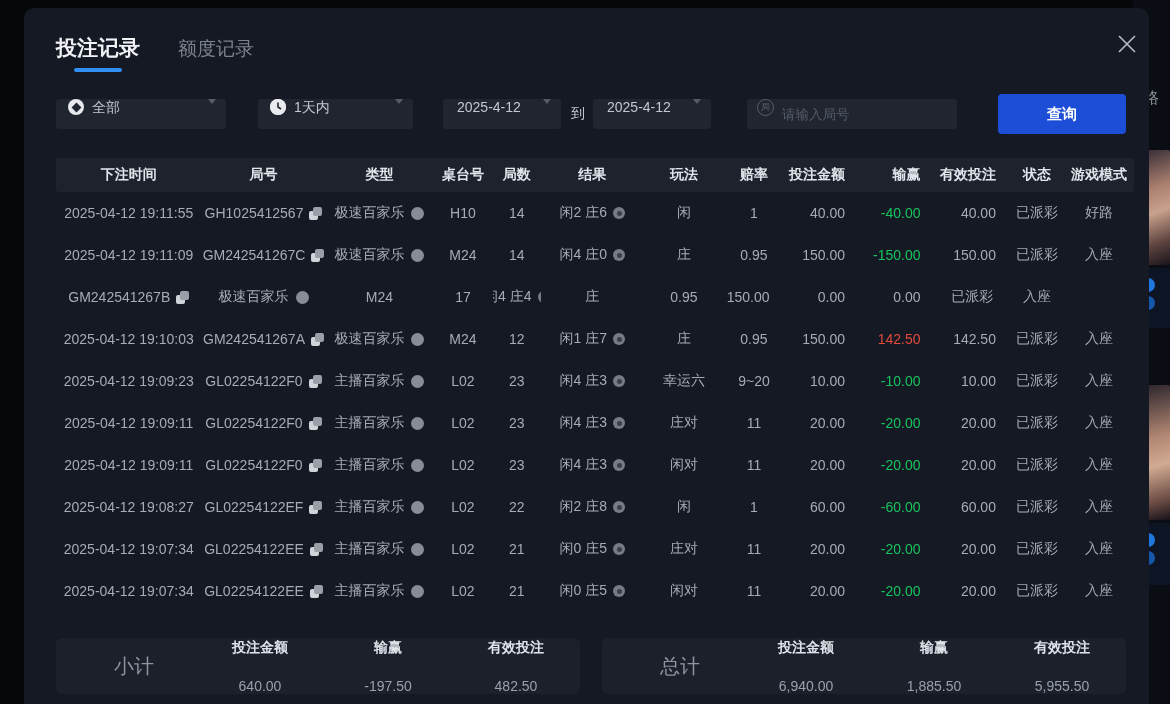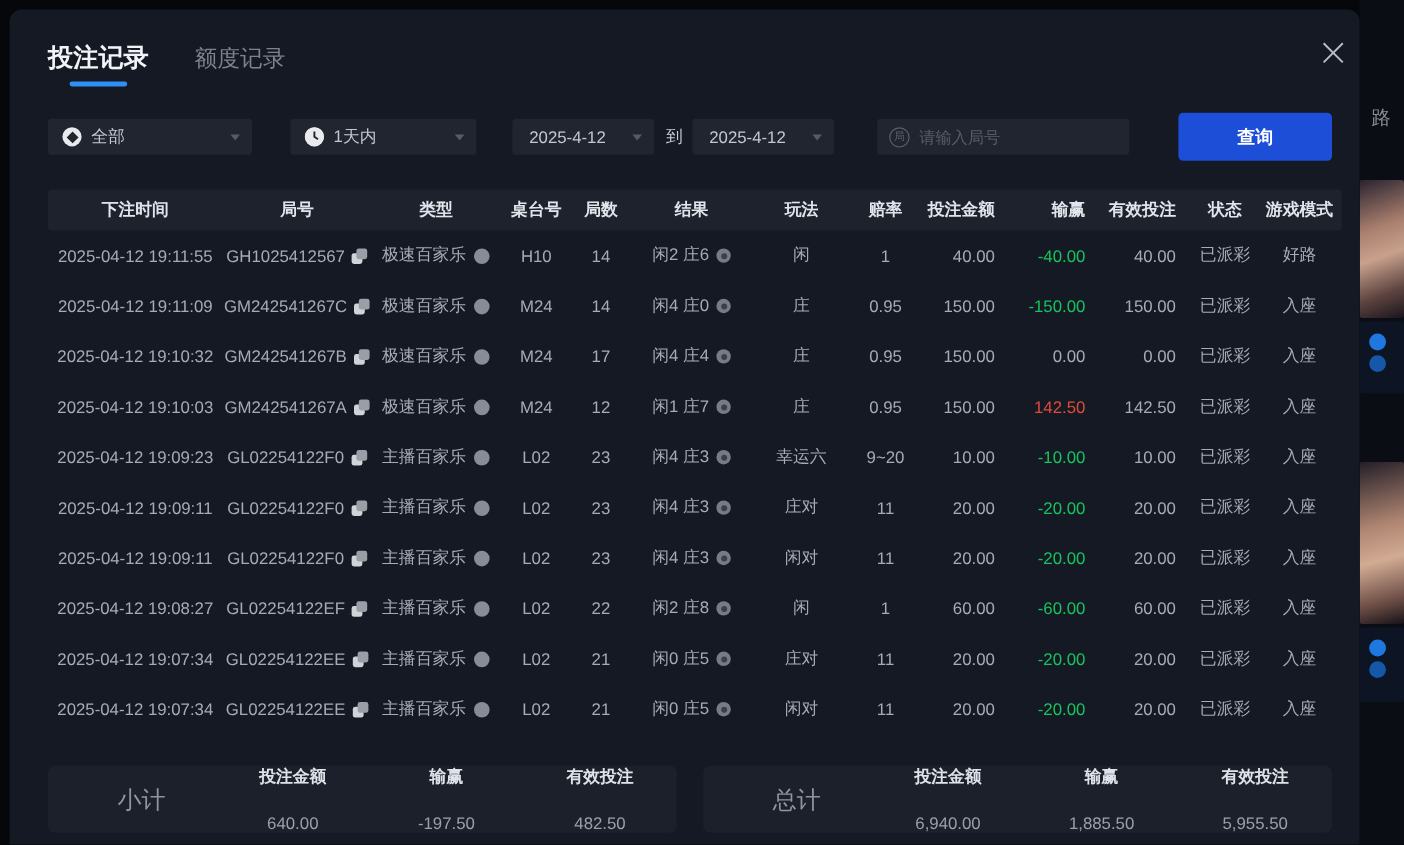--- a/index.html
+++ b/index.html
@@ -11,36 +11,36 @@
   .bg-strip { position:absolute; right:0; top:0; width:37px; height:704px; background:#0a0d13; overflow:hidden; }
   .bg-frag { position:absolute; left:10px; top:88px; color:#8a8f96; font-size:16px; }
   .thumb { position:absolute; left:0; width:37px; border-radius:2px; }
   .thumb.photo1 { top:150px; height:115px; background:linear-gradient(160deg,#2a2330 0%,#a97f6e 35%,#c8a18c 55%,#5e4440 80%,#1a151c 100%); }
   .thumb.logos1 { top:268px; height:60px; background:#0d1524; }
   .thumb.photo2 { top:385px; height:135px; background:linear-gradient(165deg,#241f28 0%,#b08672 40%,#d2ab93 60%,#6b4c44 85%,#171219 100%); }
   .thumb.logos2 { top:523px; height:62px; background:#0d1524; }
   .logo-dot { position:absolute; width:14px; height:14px; border-radius:50%; background:#1e78e0; box-shadow:0 18px 0 #1557a8; }
 
   
-  .modal { position:absolute; left:8px; top:8px; width:1125px; height:696px;
+  .modal { position:absolute; left:24px; top:8px; width:1125px; height:696px;
     background:#151923; border-radius:10px 10px 0 0; padding:26px 23px 0 32px; }
 
   .tabs { display:flex; align-items:flex-end; gap:38px; }
   .tab { position:relative; cursor:pointer; padding-bottom:14px; }
   .tab.active .tab-label { color:#f1f3f7; font-size:21px; font-weight:bold; }
   .tab .tab-label { color:#7d838e; font-size:19px; }
   .tab.active::after { content:""; position:absolute; left:50%; transform:translateX(-50%);
     bottom:4px; width:48px; height:4px; border-radius:2px; background:#2f8ff2; }
 
   .close-btn { position:absolute; top:20px; right:6px; width:32px; height:32px; cursor:pointer;
     display:flex; align-items:center; justify-content:center; }
 
   
   .filters { display:flex; align-items:center; margin-top:18px; }
-  .field { height:30px; background:#20252f; border-radius:3px; display:flex; align-items:center;
+  .field { height:30px; background:#20252f; border-radius:3px; display:flex; 
     color:#c3c7cf; font-size:14px; cursor:pointer; position:relative; }
   .dd1 { width:170px; padding:0 10px 0 12px; }
   .dd2 { width:155px; padding:0 10px 0 12px; margin-left:32px; }
   .date { width:118px; padding:0 10px 0 14px; }
   .date1 { margin-left:30px; }
   .date2 { margin-left:8px; }
   .to-label { color:#c6cad1; font-size:14px; margin-left:10px; }
   .caret { margin-left:auto; width:0; height:0; border-left:4px solid transparent;
     border-right:4px solid transparent; border-top:5px solid #565c66; }
   .chip-ic { width:16px; height:16px; border-radius:50%; background:#e8eaee; margin-right:8px;
@@ -218,21 +218,20 @@
             </div>
             <div class="tcell c6">庄</div>
             <div class="tcell c7">0.95</div>
             <div class="tcell c8 num">150.00</div>
             <div class="tcell c9 num win-green">-150.00</div>
             <div class="tcell c10 num">150.00</div>
             <div class="tcell c11">已派彩</div>
             <div class="tcell c12">入座</div>
           </div>
           <div class="trow">
-            <div class="tcell c0">2025-04-12 19:10:32</div>
             <div class="tcell c1">
               <span>GM242541267B</span>
               <span class="copy-ic"></span>
             </div>
             <div class="tcell c2">
               <span>极速百家乐</span>
               <span class="circle-ic"></span>
             </div>
             <div class="tcell c3">M24</div>
             <div class="tcell c4">17</div>

